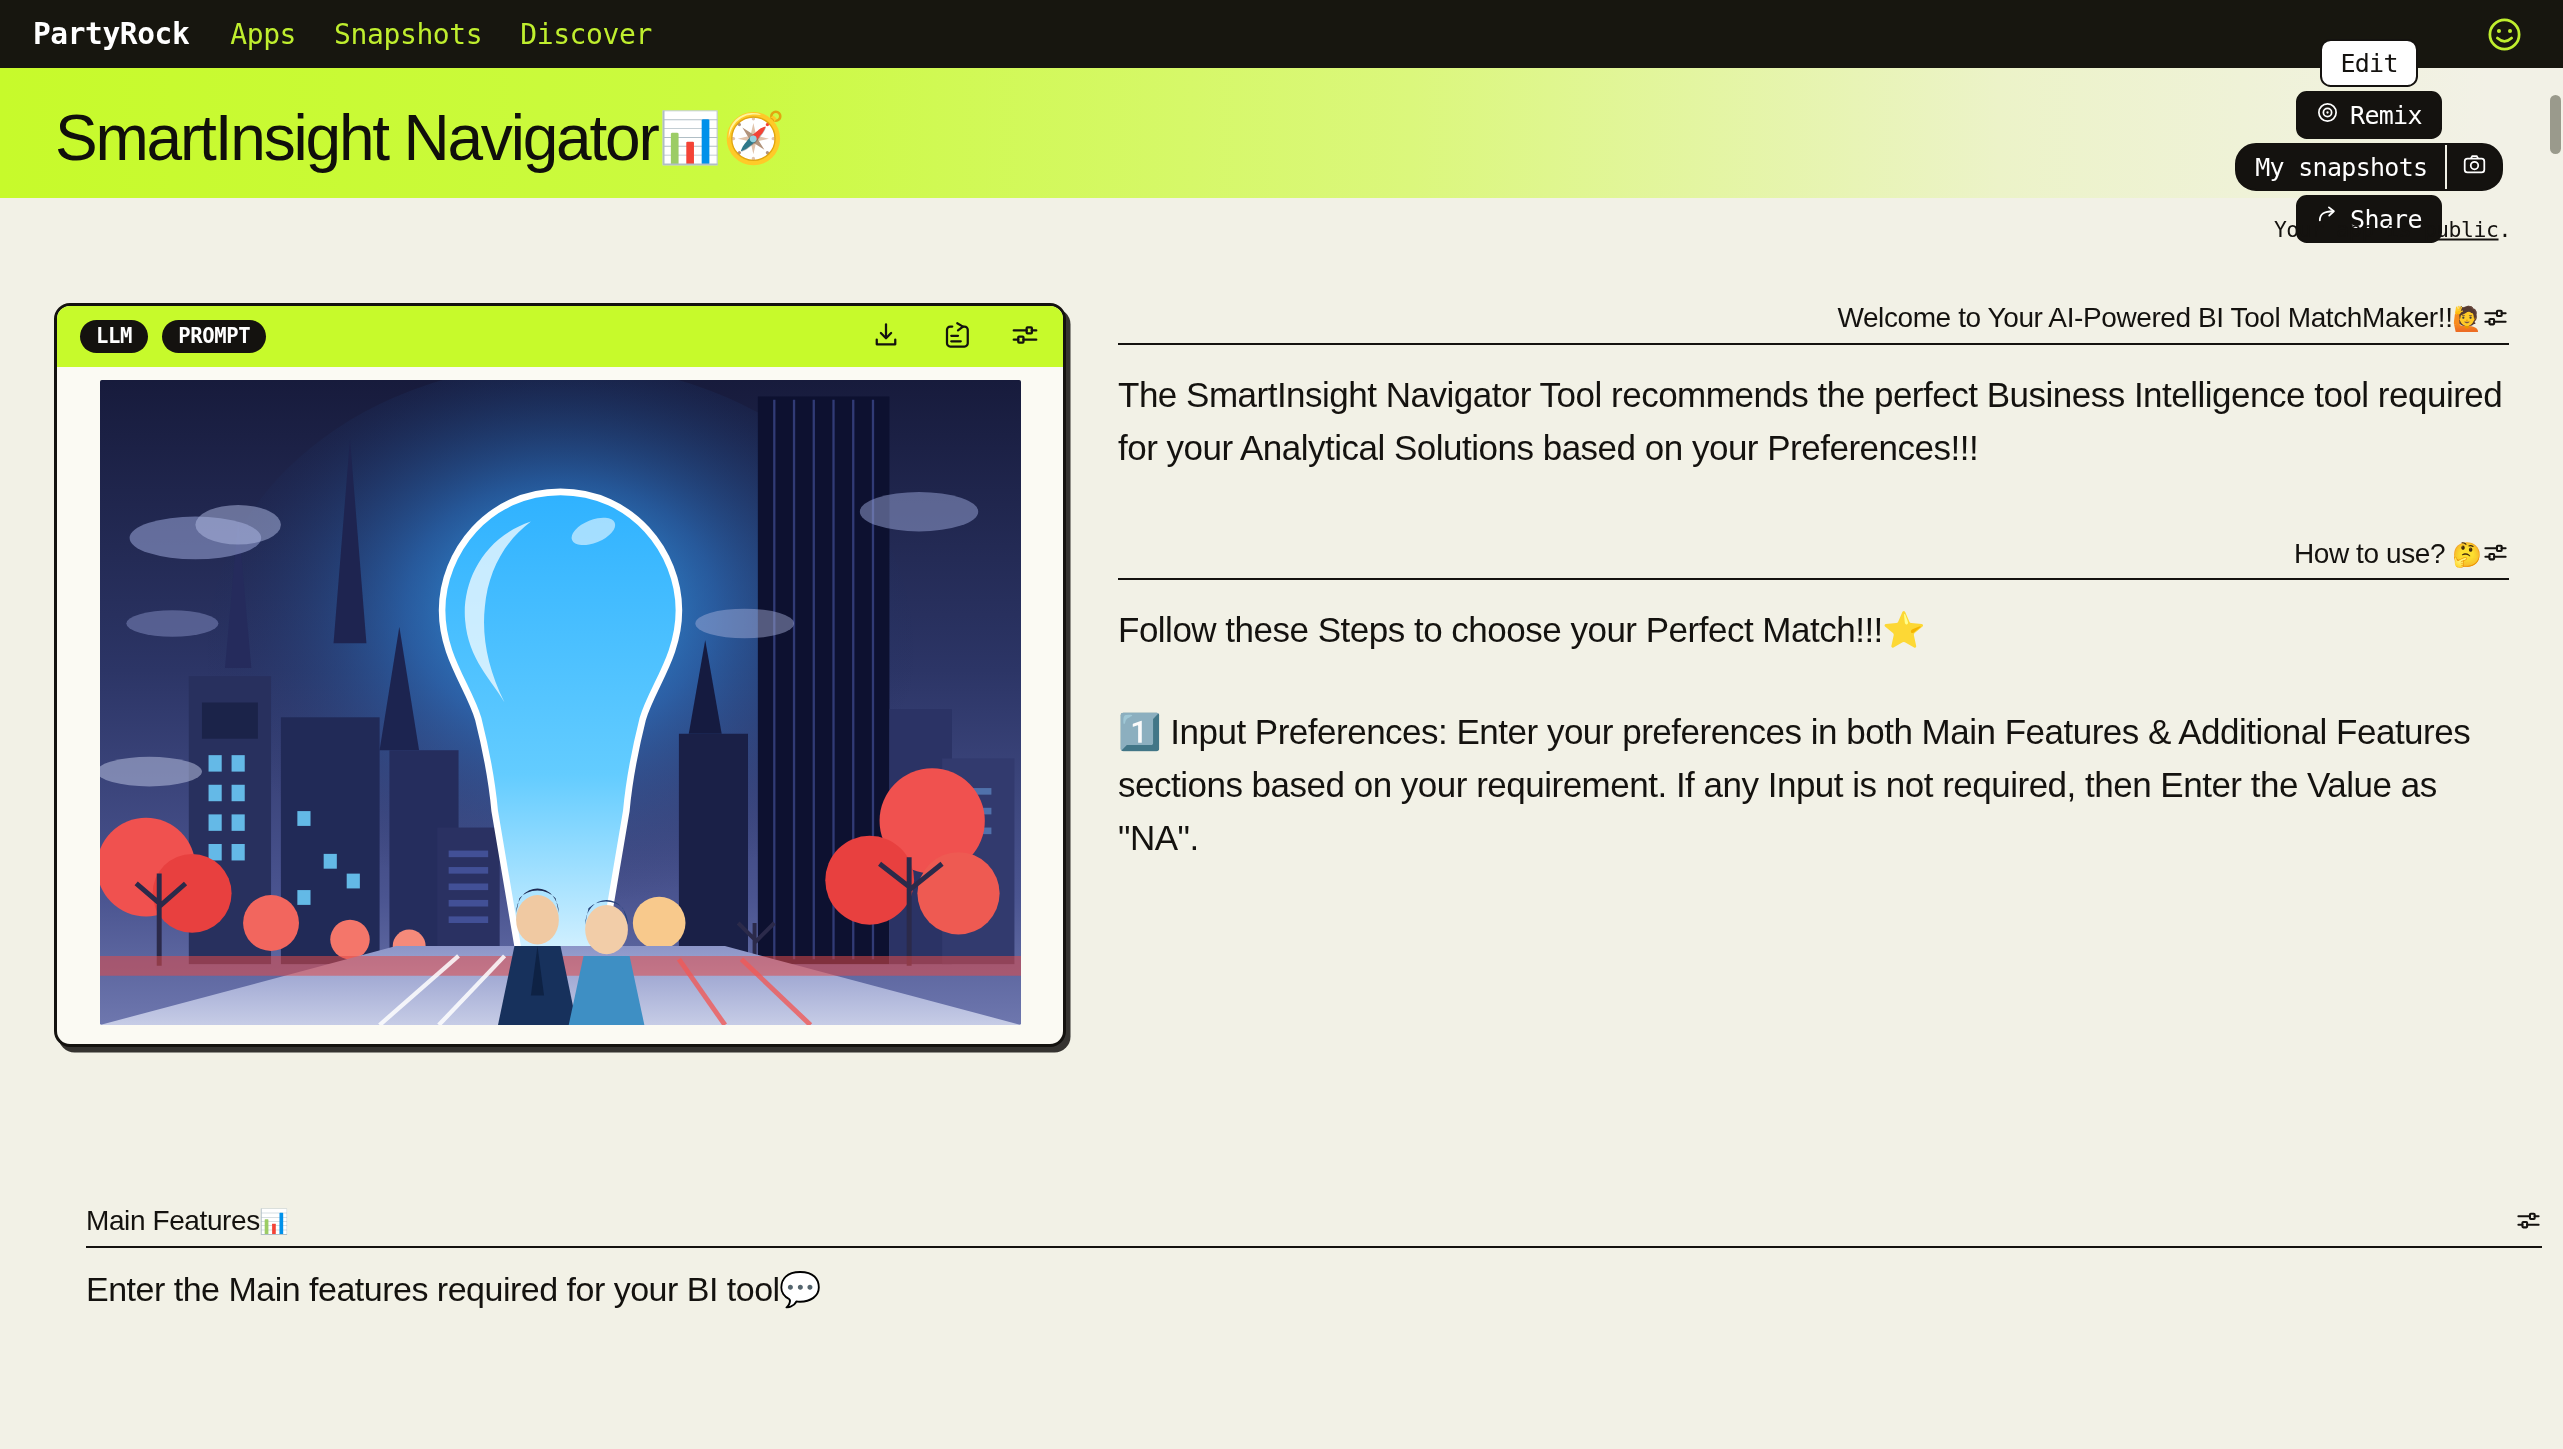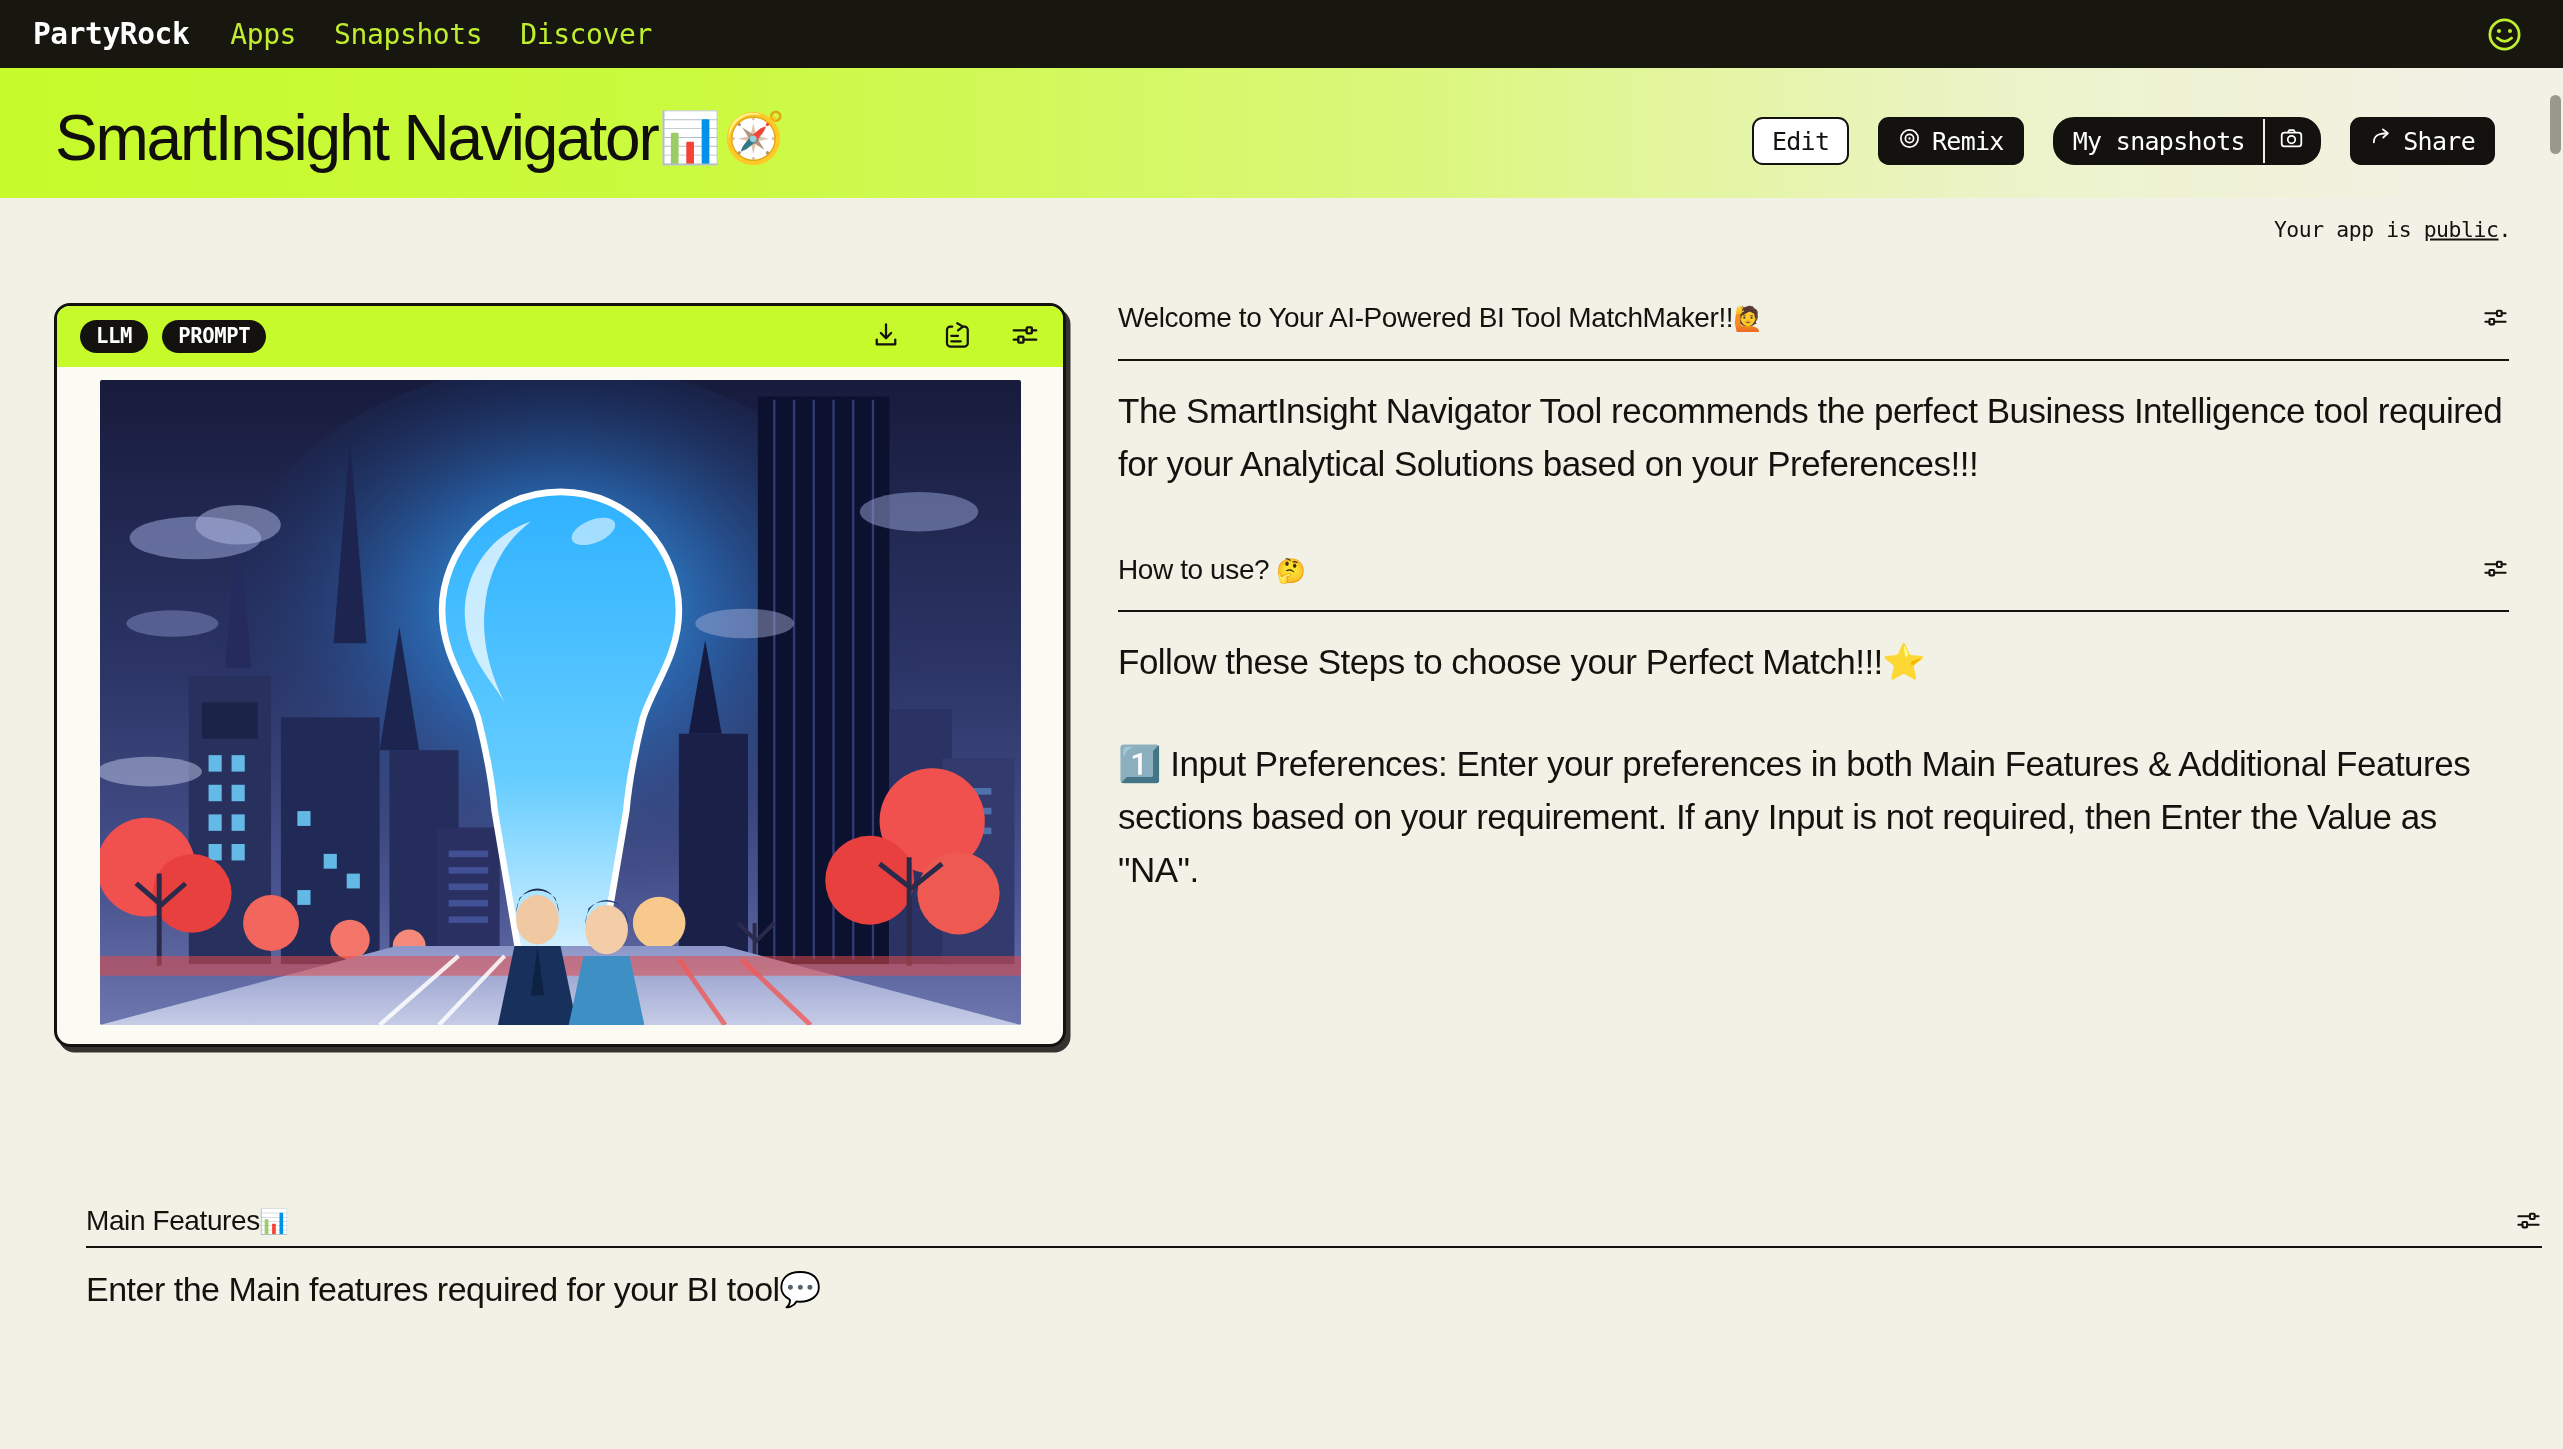--- a/index.html
+++ b/index.html
@@ -62,26 +62,27 @@
     letter-spacing: -2.2px;
     color: #100F0B;
     white-space: nowrap;
     display: flex;
     align-items: center;
   }
   .app-title .emoji { font-size: 50px; letter-spacing: 0; margin-left: 1.8px; }
 
   .header-actions {
     position: absolute;
-    right: 68px;
+    right: 60px;
     top: 73px;
     transform: translateY(-50%);
     display: flex;
     align-items: center;
-    gap: 29px;
+    gap: 4px;
+    flex-direction: column;
   }
   .btn {
     font-family: "DejaVu Sans Mono", monospace;
     font-size: 25px;
     letter-spacing: -0.7px;
     border: 2.2px solid #14120F;
     border-radius: 10.7px;
     height: 48px;
     display: flex;
     align-items: center;
@@ -178,23 +179,23 @@
     display: block;
     margin: 0 auto;
     border-radius: 1.8px;
   }
 
   
   .section { margin-bottom: 0; }
   .section-head {
     display: flex;
     align-items: flex-end;
-    justify-content: space-between;
+    justify-content: flex-end;
     border-bottom: 2.7px solid #14120F;
-    padding-bottom: 25px;
+    padding-bottom: 9px;
   }
   .section-title {
     font-size: 28px;
     font-weight: 400;
     letter-spacing: -0.4px;
     color: #14120F;
     line-height: 1.1;
   }
   .section-title .emoji { font-size: 24px; }
   .section-body {

